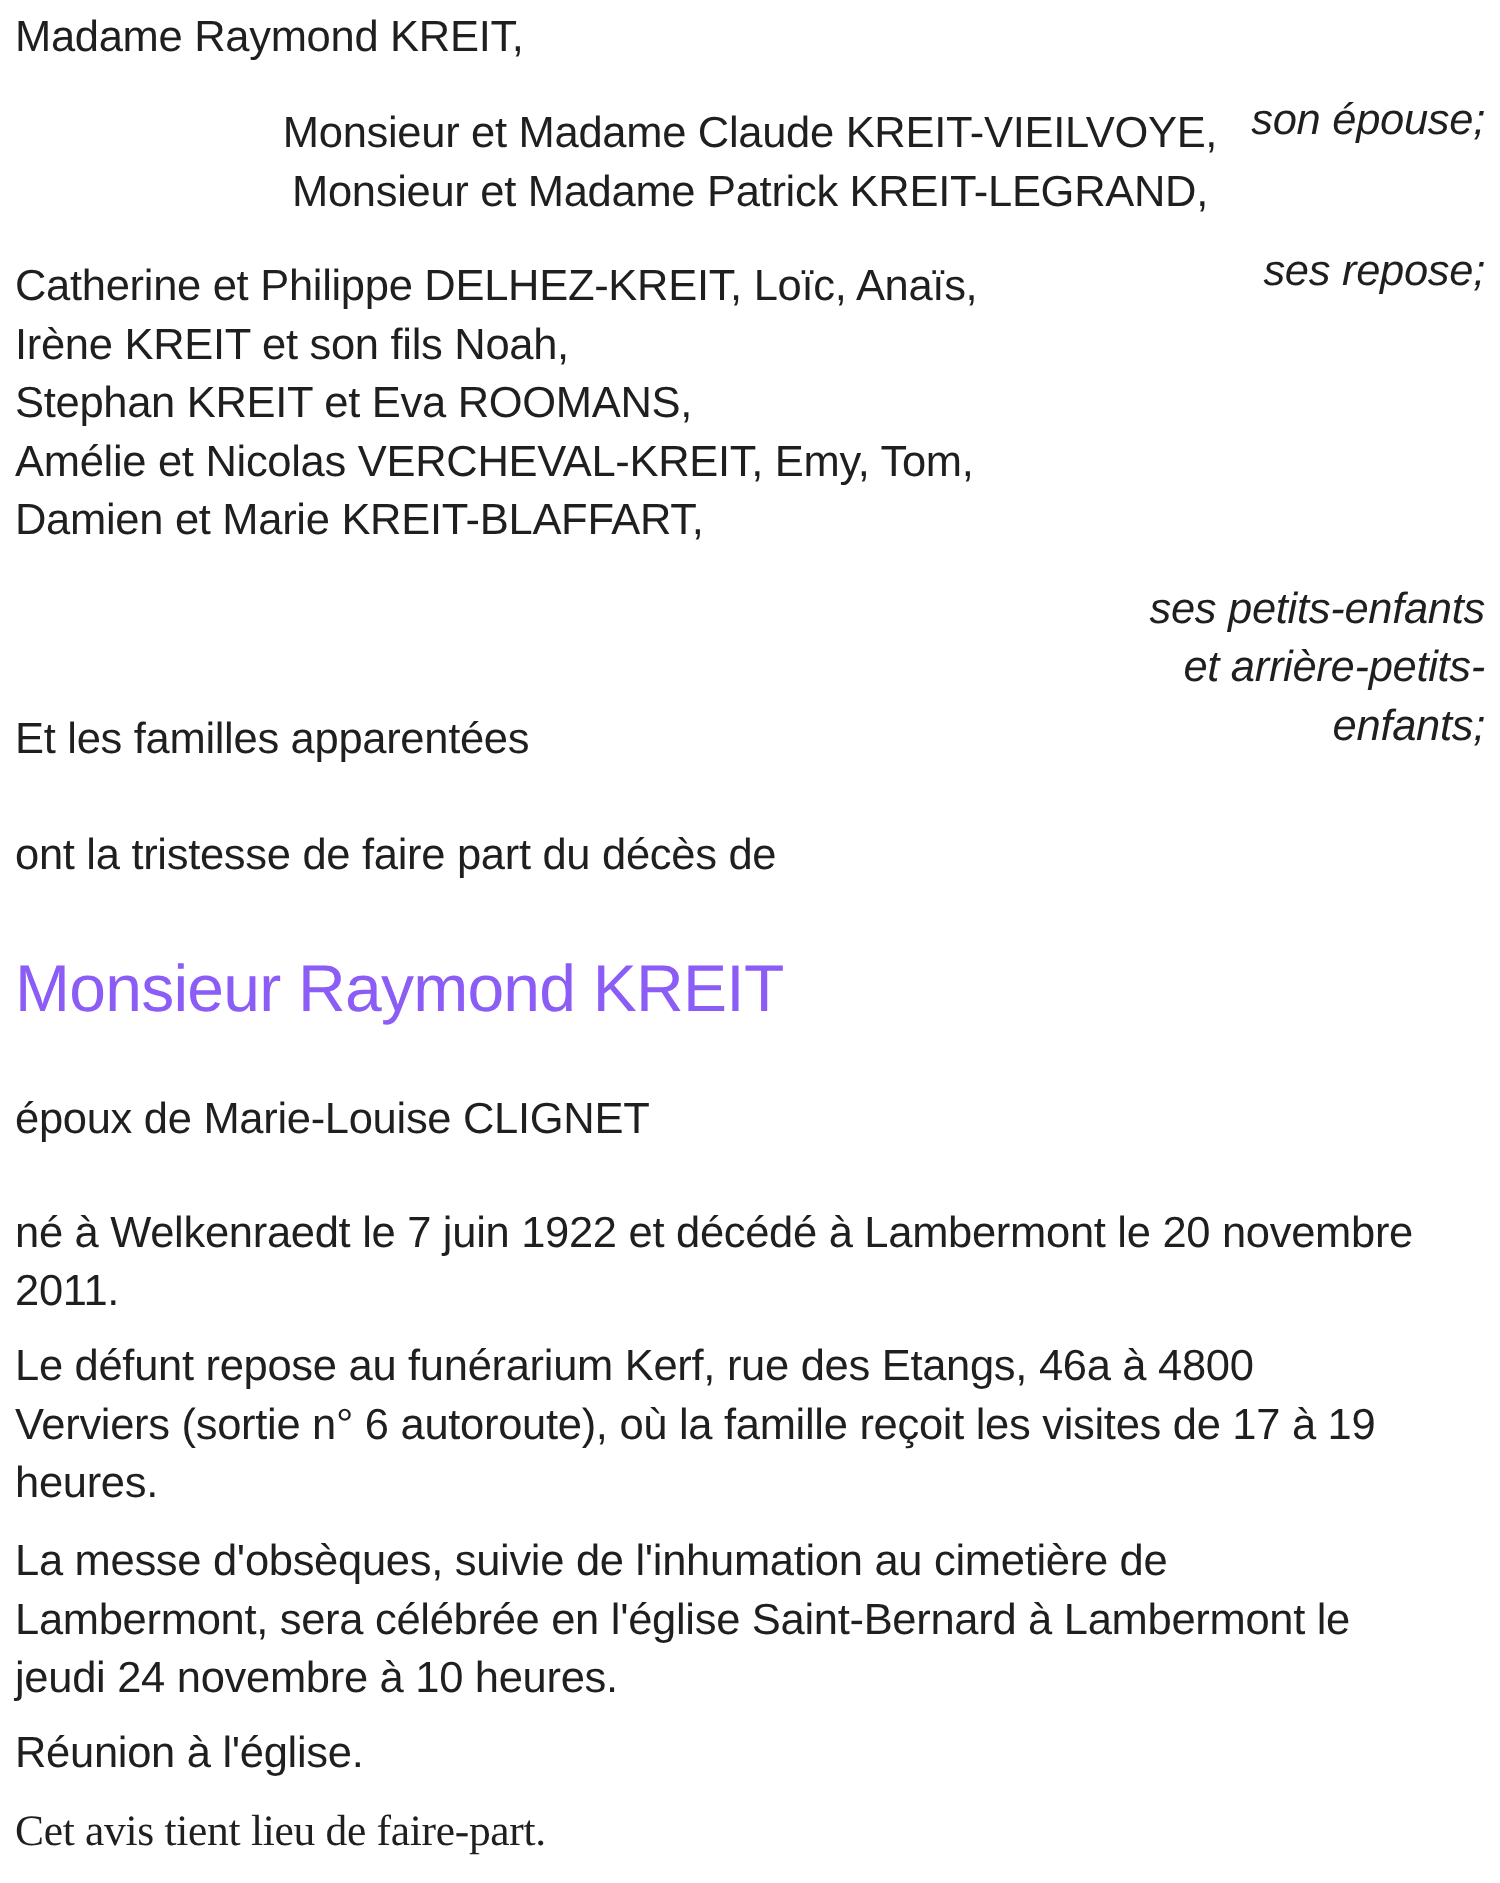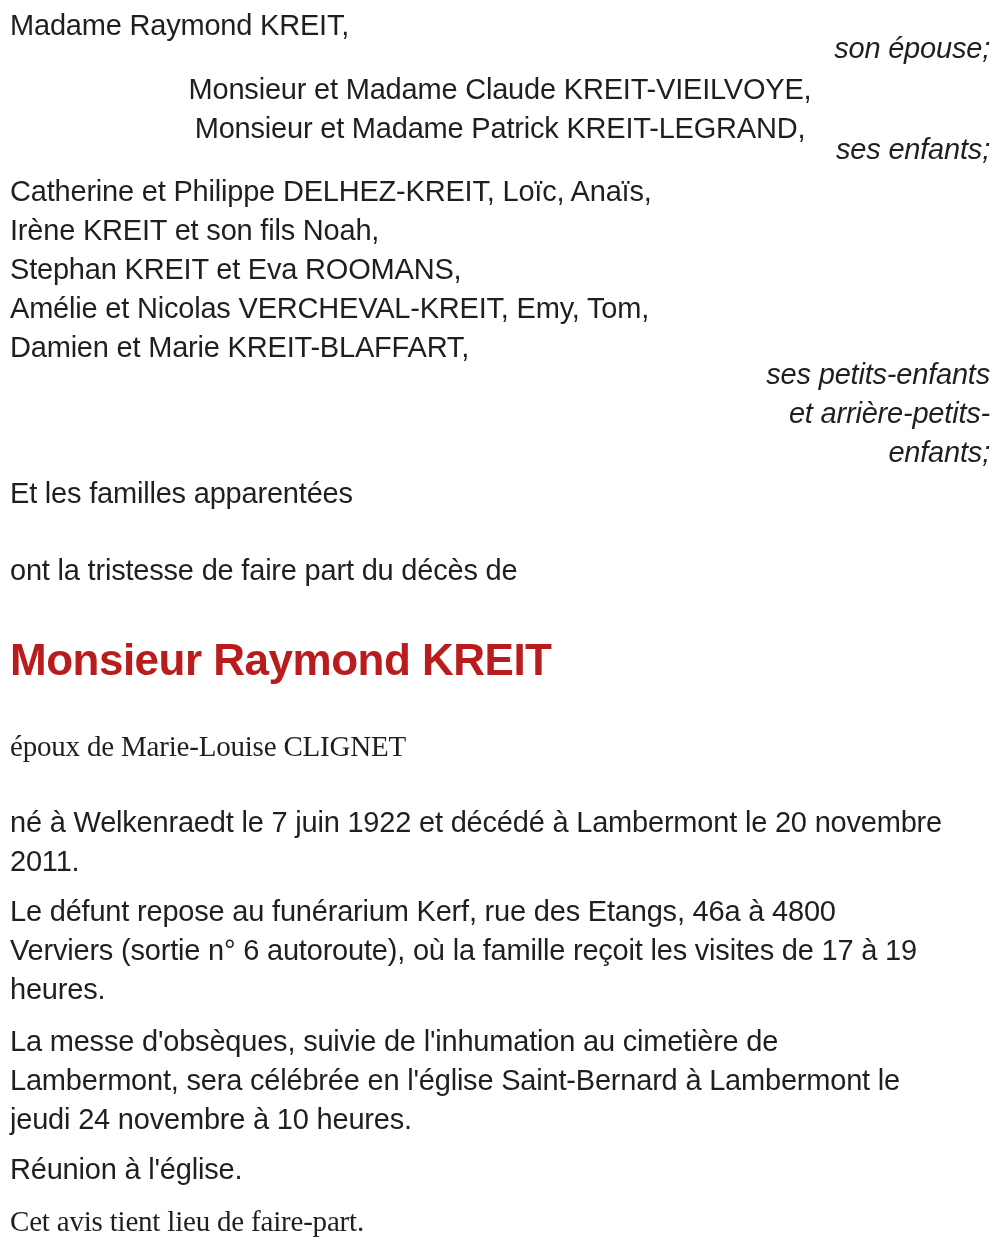--- a/index.html
+++ b/index.html
@@ -22,61 +22,62 @@
     right: 10px;
     font-size: 29px;
     line-height: 39px;
     white-space: pre-line;
     text-align: left;
     letter-spacing: -0.2px;
   }
   .relation {
     text-align: right;
     font-style: italic;
+    margin-top: 32px;
   }
   .title {
     font-size: 44px;
     line-height: 50px;
-    font-weight: bold;
-    color: #b91c1c;
+    font-weight: normal;
+    color: #8b5cf6;
     letter-spacing: -0.5px;
     white-space: nowrap;
   }
 </style>
 </head>
 <body>
 
 <div class="page" style="background: rgb(255, 255, 255); color: rgb(31, 31, 31);">
 
   <div class="line" style="top: 6px;">Madame Raymond KREIT,</div>
 
   <div class="line relation" style="top: 29px;">son épouse;</div>
 
   <div class="line" style="top: 70px; text-align: center;">Monsieur et Madame Claude KREIT-VIEILVOYE,
 Monsieur et Madame Patrick KREIT-LEGRAND,</div>
 
-  <div class="line relation" style="top: 130px;">ses enfants;</div>
+  <div class="line relation" style="top: 130px;">ses repose;</div>
 
   <div class="line" style="top: 172px;">Catherine et Philippe DELHEZ-KREIT, Loïc, Anaïs,
 Irène KREIT et son fils Noah,
 Stephan KREIT et Eva ROOMANS,
 Amélie et Nicolas VERCHEVAL-KREIT, Emy, Tom,
 Damien et Marie KREIT-BLAFFART,</div>
 
   <div class="line relation" style="top: 355px;">ses petits-enfants
 et arrière-petits-
 enfants;</div>
 
   <div class="line" style="top: 474px;">Et les familles apparentées</div>
 
   <div class="line" style="top: 551px;">ont la tristesse de faire part du décès de</div>
 
   <div class="line title" style="top: 635px;">Monsieur Raymond KREIT</div>
 
-  <div class="line" style="top: 727px; font-family: Liberation Serif, serif;">époux de Marie-Louise CLIGNET</div>
+  <div class="line" style="top: 727px;">époux de Marie-Louise CLIGNET</div>
 
   <div class="line" style="top: 803px;">né à Welkenraedt le 7 juin 1922 et décédé à Lambermont le 20 novembre
 2011.</div>
 
   <div class="line" style="top: 892px;">Le défunt repose au funérarium Kerf, rue des Etangs, 46a à 4800
 Verviers (sortie n° 6 autoroute), où la famille reçoit les visites de 17 à 19
 heures.</div>
 
   <div class="line" style="top: 1022px;">La messe d'obsèques, suivie de l'inhumation au cimetière de
 Lambermont, sera célébrée en l'église Saint-Bernard à Lambermont le

